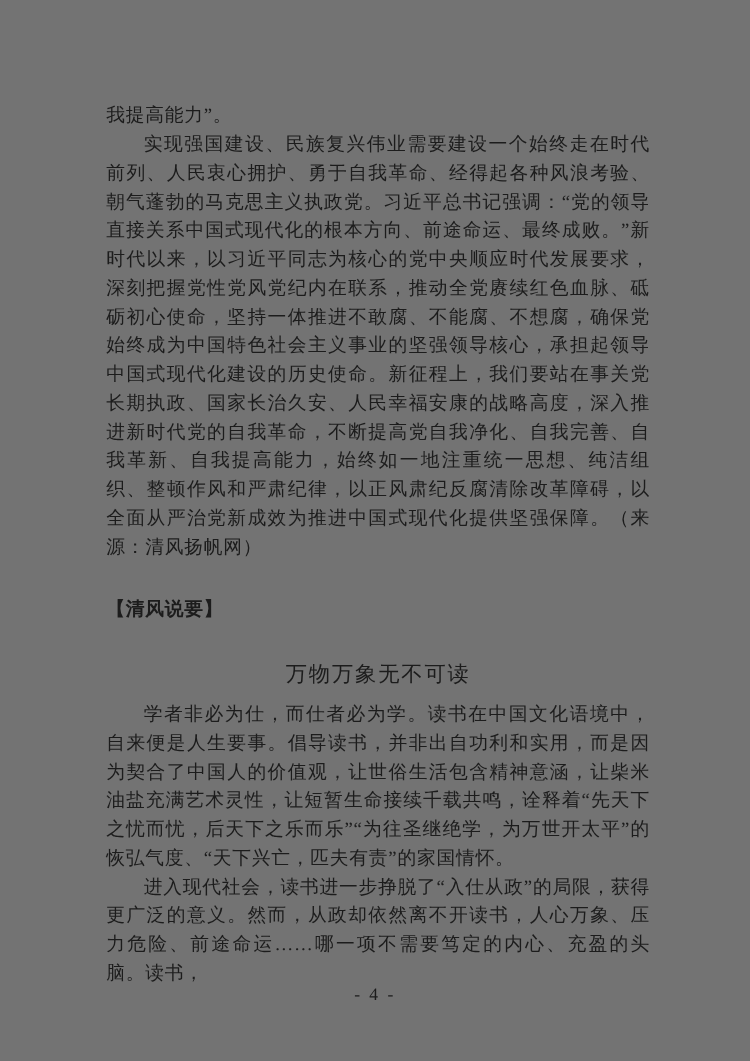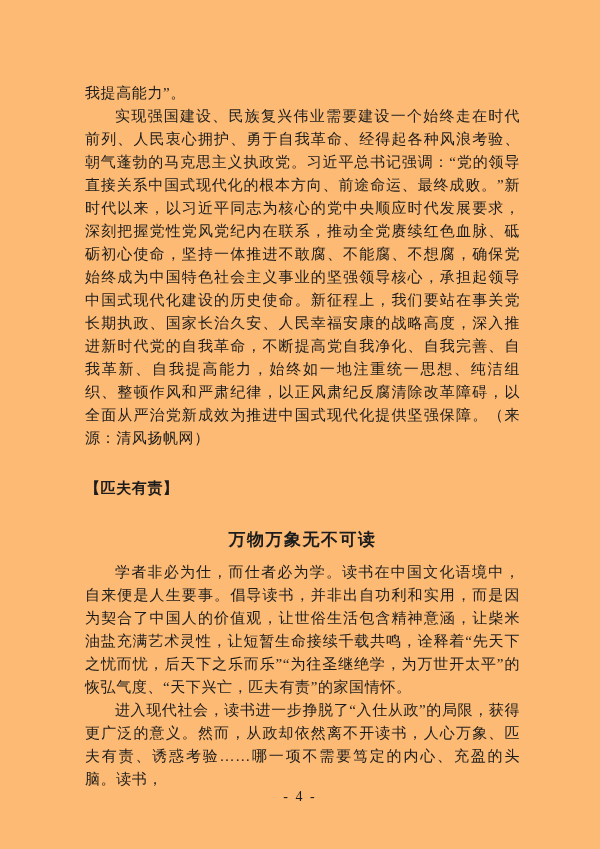--- a/index.html
+++ b/index.html
@@ -4,21 +4,21 @@
 <style>
   html, body {
     margin: 0;
     padding: 0;
     background: #ffffff;
   }
   .page {
     position: relative;
     width: 600px;
     height: 849px;
-    background: #fdba74;
+    background: #737373;
     box-sizing: border-box;
     padding: 82px 80px 0 85px;
     color: #1c1c1c;
     font-family: "Liberation Serif", "DejaVu Serif", serif;
     overflow: hidden;
   }
   .body-para {
     margin: 0;
     font-size: 15px;
     line-height: 23px;
@@ -34,21 +34,21 @@
   .section-heading {
     margin: 27px 0 0 0;
     font-size: 15px;
     font-weight: bold;
     line-height: 23px;
     letter-spacing: 0.6px;
   }
   .article-title {
     margin: 27px 0 0 0;
     font-size: 17px;
-    font-weight: bold;
+    font-weight: normal;
     line-height: 26px;
     text-align: center;
     letter-spacing: 1.5px;
   }
   .after-title {
     margin-top: 8px;
   }
   .page-number {
     position: absolute;
     left: 0;
@@ -62,23 +62,23 @@
 </style>
 </head>
 <body>
 
 <div class="page">
 
   <p class="body-para continuation">我提高能力”。</p>
 
   <p class="body-para">实现强国建设、民族复兴伟业需要建设一个始终走在时代前列、人民衷心拥护、勇于自我革命、经得起各种风浪考验、朝气蓬勃的马克思主义执政党。习近平总书记强调：“党的领导直接关系中国式现代化的根本方向、前途命运、最终成败。”新时代以来，以习近平同志为核心的党中央顺应时代发展要求，深刻把握党性党风党纪内在联系，推动全党赓续红色血脉、砥砺初心使命，坚持一体推进不敢腐、不能腐、不想腐，确保党始终成为中国特色社会主义事业的坚强领导核心，承担起领导中国式现代化建设的历史使命。新征程上，我们要站在事关党长期执政、国家长治久安、人民幸福安康的战略高度，深入推进新时代党的自我革命，不断提高党自我净化、自我完善、自我革新、自我提高能力，始终如一地注重统一思想、纯洁组织、整顿作风和严肃纪律，以正风肃纪反腐清除改革障碍，以全面从严治党新成效为推进中国式现代化提供坚强保障。（来源：清风扬帆网）</p>
 
-  <h2 class="section-heading">【匹夫有责】</h2>
+  <h2 class="section-heading">【清风说要】</h2>
 
   <h1 class="article-title">万物万象无不可读</h1>
 
   <p class="body-para after-title">学者非必为仕，而仕者必为学。读书在中国文化语境中，自来便是人生要事。倡导读书，并非出自功利和实用，而是因为契合了中国人的价值观，让世俗生活包含精神意涵，让柴米油盐充满艺术灵性，让短暂生命接续千载共鸣，诠释着“先天下之忧而忧，后天下之乐而乐”“为往圣继绝学，为万世开太平”的恢弘气度、“天下兴亡，匹夫有责”的家国情怀。</p>
 
-  <p class="body-para">进入现代社会，读书进一步挣脱了“入仕从政”的局限，获得更广泛的意义。然而，从政却依然离不开读书，人心万象、匹夫有责、诱惑考验……哪一项不需要笃定的内心、充盈的头脑。读书，</p>
+  <p class="body-para">进入现代社会，读书进一步挣脱了“入仕从政”的局限，获得更广泛的意义。然而，从政却依然离不开读书，人心万象、压力危险、前途命运……哪一项不需要笃定的内心、充盈的头脑。读书，</p>
 
   <div class="page-number">- 4 -</div>
 
 </div>
 
 </body></html>

